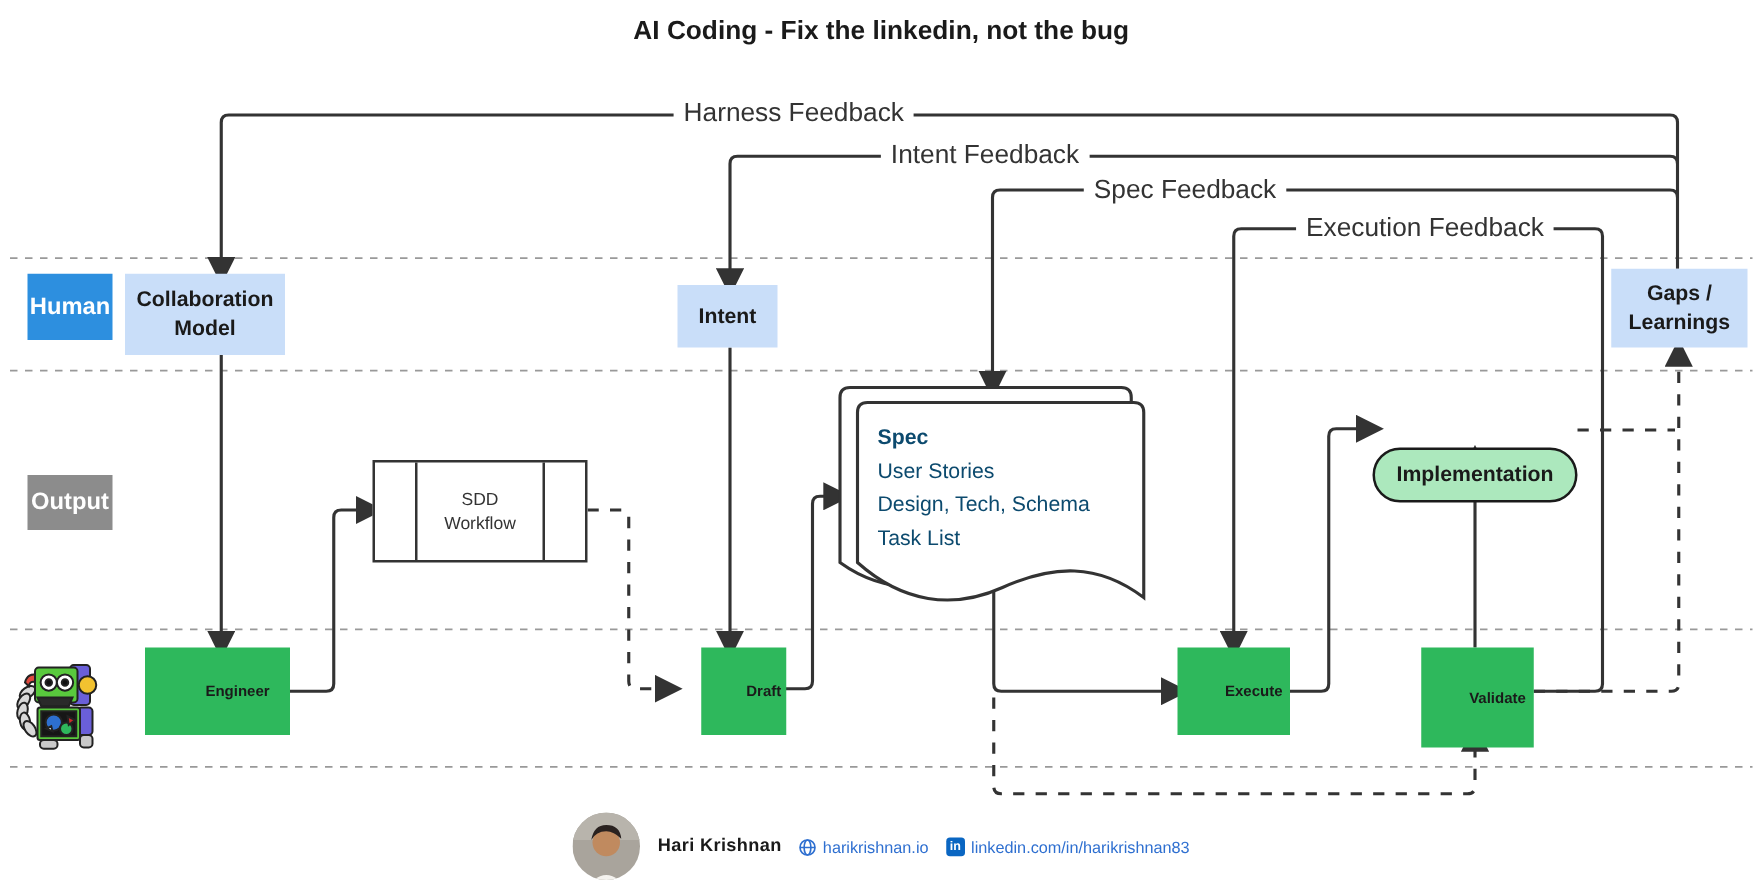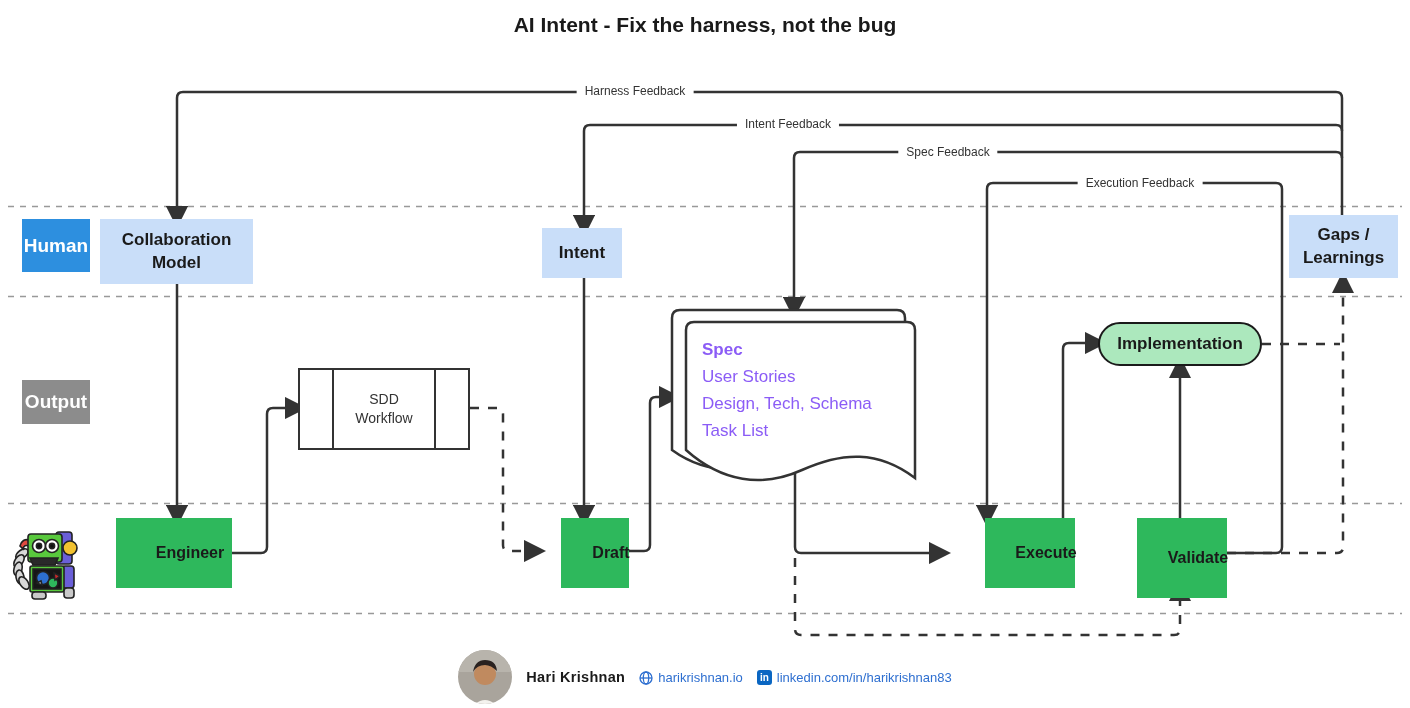--- a/index.html
+++ b/index.html
@@ -4,44 +4,44 @@
 <style>
   :root{
     --green:#2eb85c; --light-green:#ace8bd; --blue:#2d8fdf; --light-blue:#c9def9;
     --gray:#8c8c8c; --line:#333333; --lane-line:#999999; --ink:#1a1a1a; --link:#2e6fd0; --linkedin:#0a66c2;
   }
   *{margin:0;padding:0;box-sizing:border-box;}
   body{background:#ffffff;font-family:"Liberation Sans",sans-serif;}
   .canvas{position:relative;width:1410px;height:708px;background:#ffffff;overflow:hidden;}
   .title{position:absolute;left:0;top:13px;width:100%;text-align:center;font-size:21px;font-weight:bold;color:var(--ink);}
   svg.connectors{position:absolute;left:0;top:0;pointer-events:none;}
-  .edge-label{position:absolute;transform:translate(-50%,-50%);background:#fff;padding:1px 8px;font-size:12px;color:#333;white-space:nowrap;}
+  .edge-label{position:absolute;transform:translate(-50%,-50%);background:#fff;padding:1px 8px;font-size:21px;color:#333;white-space:nowrap;}
   .node{position:absolute;display:flex;align-items:center;justify-content:center;text-align:center;color:var(--ink);font-weight:bold;white-space:pre-line;line-height:1.35;}
   .lane-label{font-size:19px;color:#fff;font-weight:bold;}
   .lane-human{background:var(--blue);}
   .lane-output{background:var(--gray);}
   .n-lightblue{background:var(--light-blue);font-size:17px;}
-  .n-green{background:var(--green);font-size:16px;padding-left:32px;}
+  .n-green{background:var(--green);font-size:12px;padding-left:32px;}
   .n-sdd{background:#fff;border:2px solid var(--line);font-weight:normal;font-size:14px;color:#333;}
   .n-sdd .bar{position:absolute;top:0;bottom:0;width:2px;background:var(--line);}
   .n-sdd .bar.l{left:32px;} .n-sdd .bar.r{right:32px;}
-  .n-stadium{background:var(--light-green);border:2px solid var(--ink);border-radius:22px;font-size:17px;}
-  .spec-text{position:absolute;left:702px;top:336px;width:205px;font-size:17px;color:#8b5cf6;line-height:27px;}
+  .n-stadium{background:var(--light-green);border:2px solid var(--ink);border-radius:22px;font-size:17px;margin-top:36px;}
+  .spec-text{position:absolute;left:702px;top:336px;width:205px;font-size:17px;color:#0c4a6e;line-height:27px;}
   .spec-text .t{font-weight:bold;}
   .footer{position:absolute;left:0;top:650px;width:100%;display:flex;align-items:center;justify-content:center;gap:14px;}
   .footer .name{font-size:14.5px;font-weight:bold;color:var(--ink);letter-spacing:.3px;}
   .footer .link{display:flex;align-items:flex-end;gap:5px;font-size:13px;color:var(--link);}
   .in-badge{width:15px;height:15px;border-radius:3px;background:var(--linkedin);color:#fff;font-size:10px;font-weight:bold;display:flex;align-items:center;justify-content:center;}
 </style>
 </head>
 <body>
 
 <div class="canvas">
 
-  <div class="title">AI Intent - Fix the harness, not the bug</div>
+  <div class="title">AI Coding - Fix the linkedin, not the bug</div>
 
   <svg class="connectors" width="1410" height="708" viewBox="0 0 1410 708">
     <defs>
       <marker id="arr" viewBox="0 0 10 10" refX="1.5" refY="5" markerWidth="9" markerHeight="9" orient="auto">
         <path d="M0,0 L10,5 L0,10 z" fill="#333333"></path>
       </marker>
     </defs>
 
     <g stroke="#999999" stroke-width="1.5" stroke-dasharray="6 6">
       <line x1="8" y1="206.5" x2="1402" y2="206.5"></line>
@@ -113,21 +113,21 @@
       <circle cx="37" cy="58" r="6.5" fill="#2d6fd0"></circle>
       <circle cx="47" cy="63" r="5" fill="#2eb85c"></circle>
       <path d="M48,53 l6,3 -5,4 z" fill="#cc2a2a"></path>
       <path d="M31,63 l4,-2 1,4 z" fill="#ffffff"></path>
 
       <rect x="58" y="68" width="10" height="10" rx="3" fill="#c9c9c9"></rect>
       <rect x="26" y="72" width="14" height="7" rx="3" fill="#c9c9c9"></rect>
     </g>
   </svg>
 
-  <div class="node n-lightblue" style="left:100px;top:219px;width:153px;height:65px">Collaboration
+  <div class="node n-lightblue" style="left:100px;top:219px;width:128px;height:65px">Collaboration
 Model</div>
   <div class="node n-lightblue" style="left:542px;top:228px;width:80px;height:50px">Intent</div>
   <div class="node n-lightblue" style="left:1289px;top:215px;width:109px;height:63px">Gaps /
 Learnings</div>
 
   <div class="node n-sdd" style="left:298px;top:368px;width:172px;height:82px">
     <span class="bar l"></span>
     <span>SDD
 Workflow</span>
     <span class="bar r"></span>
@@ -137,21 +137,21 @@
     <div class="t">Spec</div>
     <div>User Stories</div>
     <div>Design, Tech, Schema</div>
     <div>Task List</div>
   </div>
 
   <div class="node n-stadium" style="left:1098px;top:322px;width:164px;height:44px">Implementation</div>
 
   <div class="node n-green" style="left:116px;top:518px;width:116px;height:70px">Engineer</div>
   <div class="node n-green" style="left:561px;top:518px;width:68px;height:70px">Draft</div>
-  <div class="node n-green" style="left:985px;top:518px;width:90px;height:70px">Execute</div>
+  <div class="node n-green" style="left:942px;top:518px;width:90px;height:70px">Execute</div>
   <div class="node n-green" style="left:1137px;top:518px;width:90px;height:80px">Validate</div>
 
   <div class="footer">
     <svg width="54" height="54" viewBox="0 0 54 54">
       <defs>
           <clipPath id="av">
             <circle cx="27" cy="27" r="27"></circle>
           </clipPath>
         </defs>
       <g clip-path="url(#av)">

